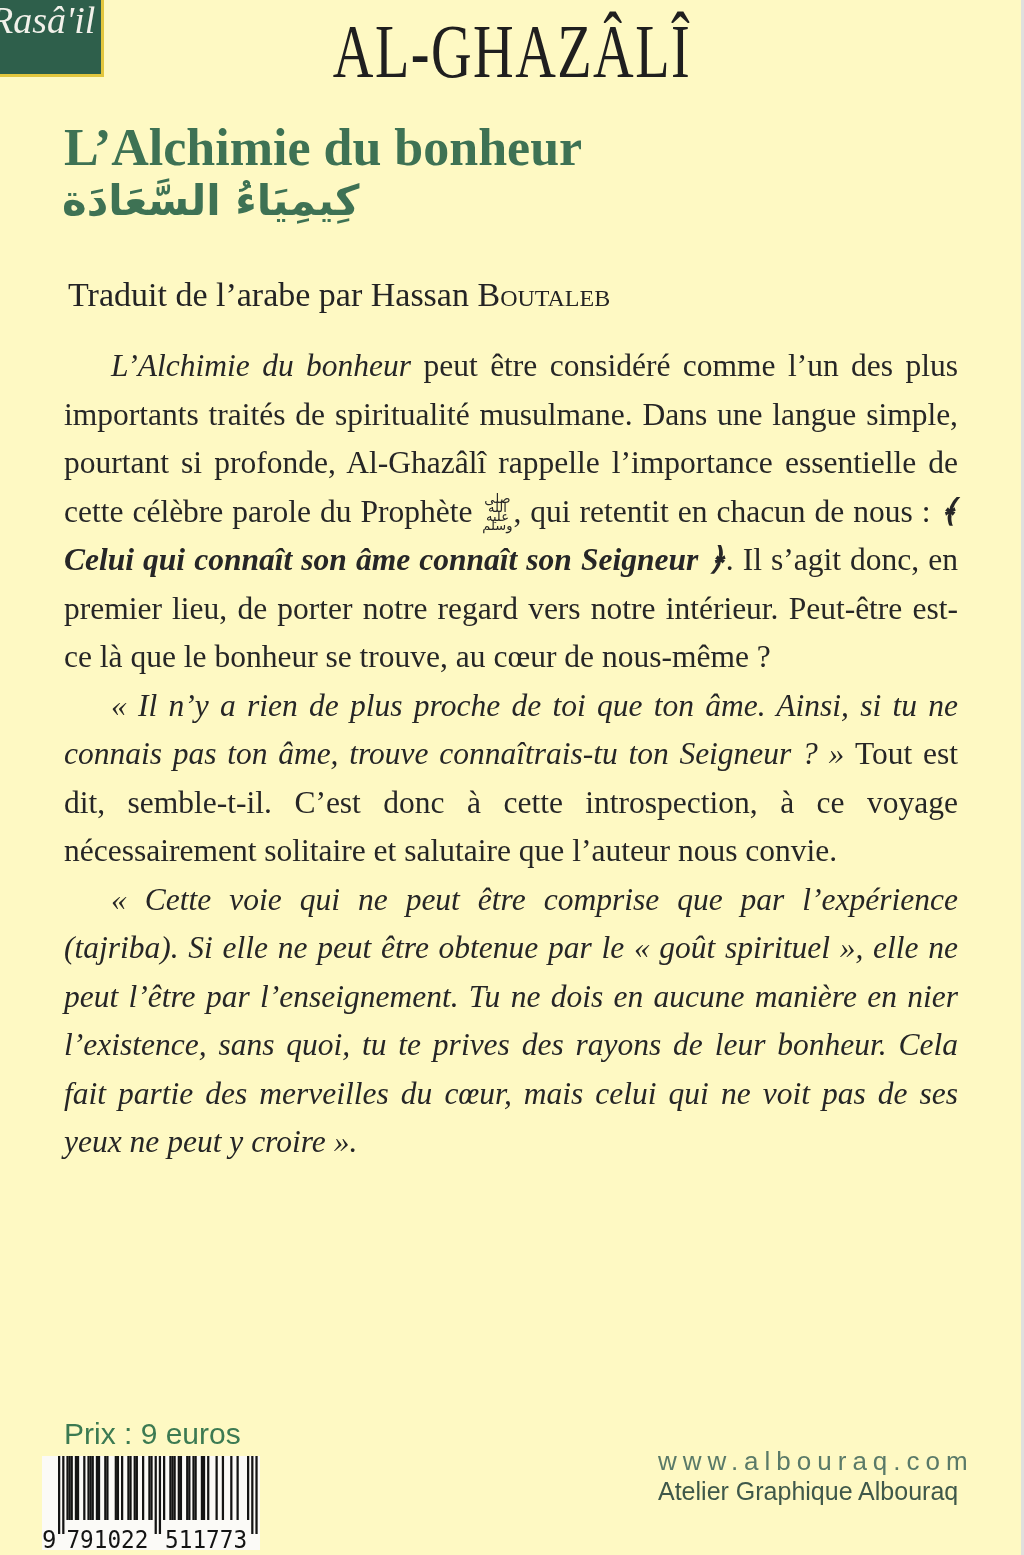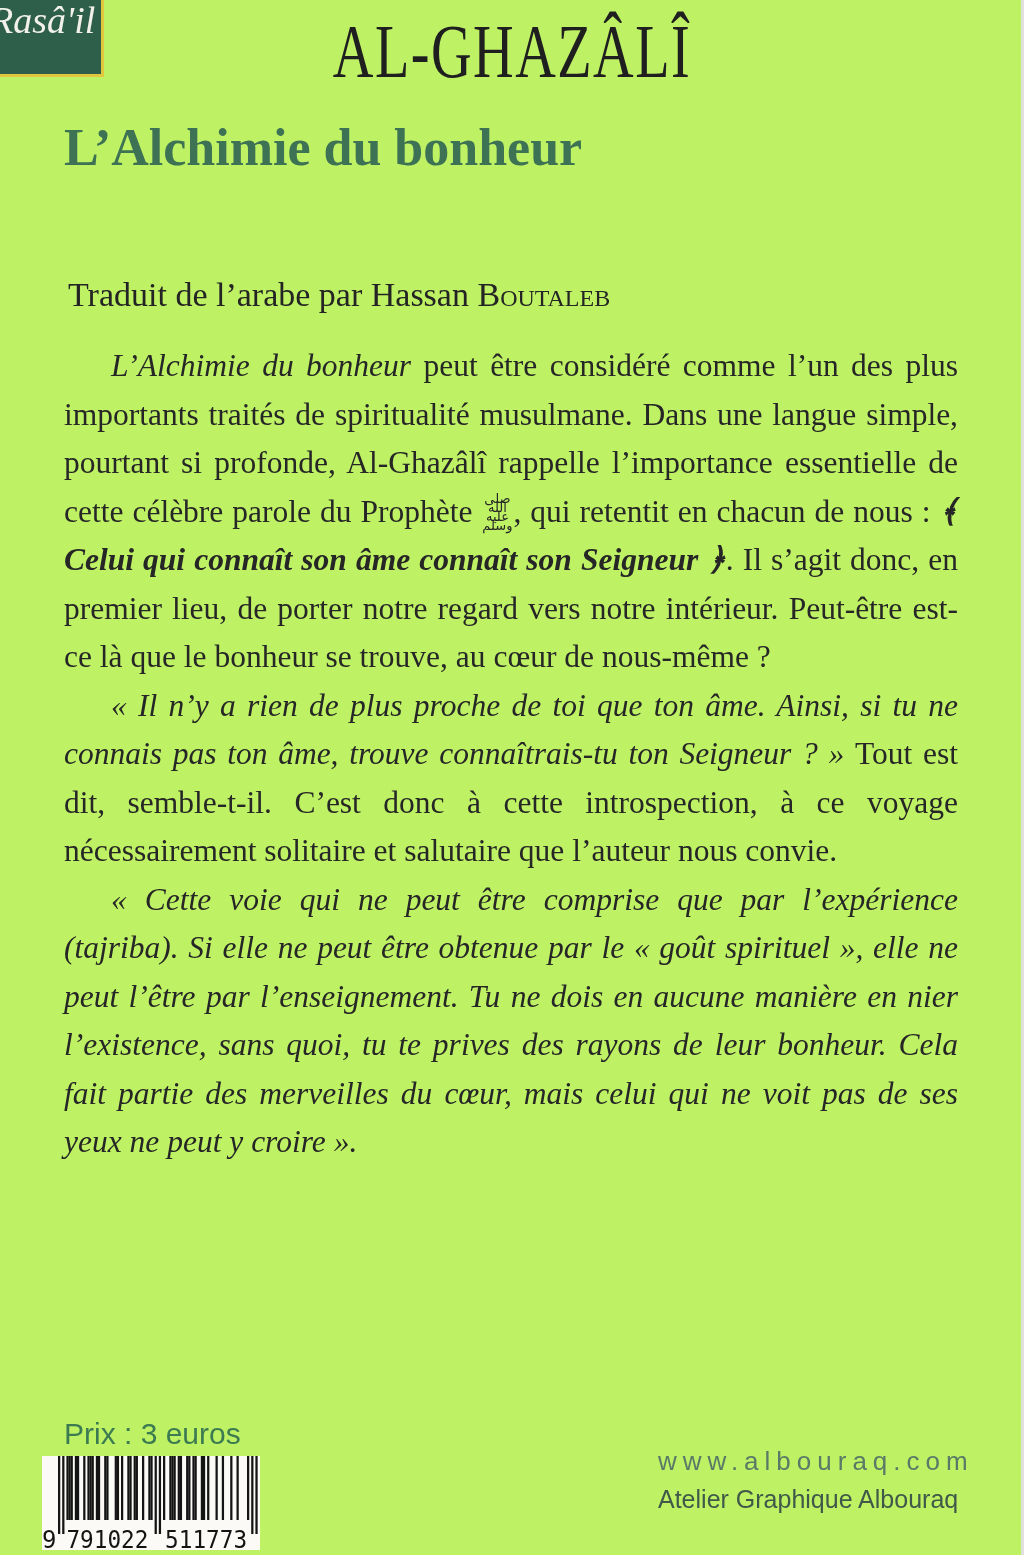--- a/index.html
+++ b/index.html
@@ -3,21 +3,21 @@
 <meta charset="utf-8">
 <style>
   html,body{margin:0;padding:0;}
   body{
     width:1024px;height:1555px;
     font-family:"Liberation Serif", serif;
     background:#ffffff;
   }
   .page{
     position:relative;width:1024px;height:1555px;overflow:hidden;
-    background:#bef264;
+    background:#fef9c3;
   }
   .edge-shadow{
     position:absolute;top:0;right:0;width:3px;height:1555px;
     background:#e0e0dd;
   }
   
   .corner-tag{
     position:absolute;left:0;top:0;width:101px;height:74px;
     background:#2e5f4b;
     border-right:3px solid #e2c63e;
@@ -86,51 +86,52 @@
   .site-block{
     position:absolute;right:66px;top:1446px;width:300px;
     text-align:left;
   }
   .website{
     font-family:"Liberation Sans", sans-serif;
     font-size:26px;letter-spacing:6px;color:#5a7a68;
     white-space:nowrap;
   }
   .publisher{
-    margin-top:8px;
+    margin-top:0;
     font-family:"Liberation Sans", sans-serif;
     font-size:25px;color:#3f584a;white-space:nowrap;
   }
   .barcode-digits{
     font-family:"DejaVu Sans Mono", monospace;
   }
 </style>
 </head>
 <body>
 
 <div class="page">
 
   <div class="corner-tag">
     <span class="tag-text">Rasâ'il</span>
   </div>
 
   <h1 class="author">AL-GHAZÂLÎ</h1>
 
   <h2 class="title-fr">L’Alchimie du bonheur</h2>
 
+  <h2 class="title-ar" dir="rtl">كِيمِيَاءُ السَّعَادَة</h2>
 
   <p class="translator"><span>Traduit de l’arabe par Hassan </span><span class="surname">Boutaleb</span></p>
 
   <div class="body-text">
       <p><span class="seg-i">L’Alchimie du bonheur</span><span class="seg-n"> peut être considéré comme l’un des plus importants traités de spiritualité musulmane. Dans une langue simple, pourtant si profonde, Al-Ghazâlî rappelle l’importance essentielle de cette célèbre parole du Prophète </span><span class="seg-salawat">صلى الله عليه وسلم</span><span class="seg-n">, qui retentit en chacun de nous : </span><span class="seg-bi">﴾ Celui qui connaît son âme connaît son Seigneur ﴿</span><span class="seg-n">. Il s’agit donc, en premier lieu, de porter notre regard vers notre intérieur. Peut-être est-ce là que le bonheur se trouve, au cœur de nous-même ?</span></p>
       <p><span class="seg-i">« Il n’y a rien de plus proche de toi que ton âme. Ainsi, si tu ne connais pas ton âme, trouve connaîtrais-tu ton Seigneur ? » </span><span class="seg-n">Tout est dit, semble-t-il. C’est donc à cette introspection, à ce voyage nécessairement solitaire et salutaire que l’auteur nous convie.</span></p>
       <p><span class="seg-i">« Cette voie qui ne peut être comprise que par l’expérience (tajriba). Si elle ne peut être obtenue par le « goût spirituel », elle ne peut l’être par l’enseignement. Tu ne dois en aucune manière en nier l’existence, sans quoi, tu te prives des rayons de leur bonheur. Cela fait partie des merveilles du cœur, mais celui qui ne voit pas de ses yeux ne peut y croire ».</span></p>
     </div>
 
-  <div class="price">Prix : 3 euros</div>
+  <div class="price">Prix : 9 euros</div>
 
   <div class="barcode-wrap">
     <svg id="barcode-svg" width="218" height="94" viewBox="0 0 218 94">
         <rect x="16.00" y="0" width="2.25" height="78" fill="#141414"></rect>
         <rect x="20.20" y="0" width="2.25" height="78" fill="#141414"></rect>
         <rect x="24.40" y="0" width="2.25" height="64" fill="#141414"></rect>
         <rect x="26.50" y="0" width="2.25" height="64" fill="#141414"></rect>
         <rect x="28.60" y="0" width="2.25" height="64" fill="#141414"></rect>
         <rect x="32.80" y="0" width="2.25" height="64" fill="#141414"></rect>
         <rect x="34.90" y="0" width="2.25" height="64" fill="#141414"></rect>

